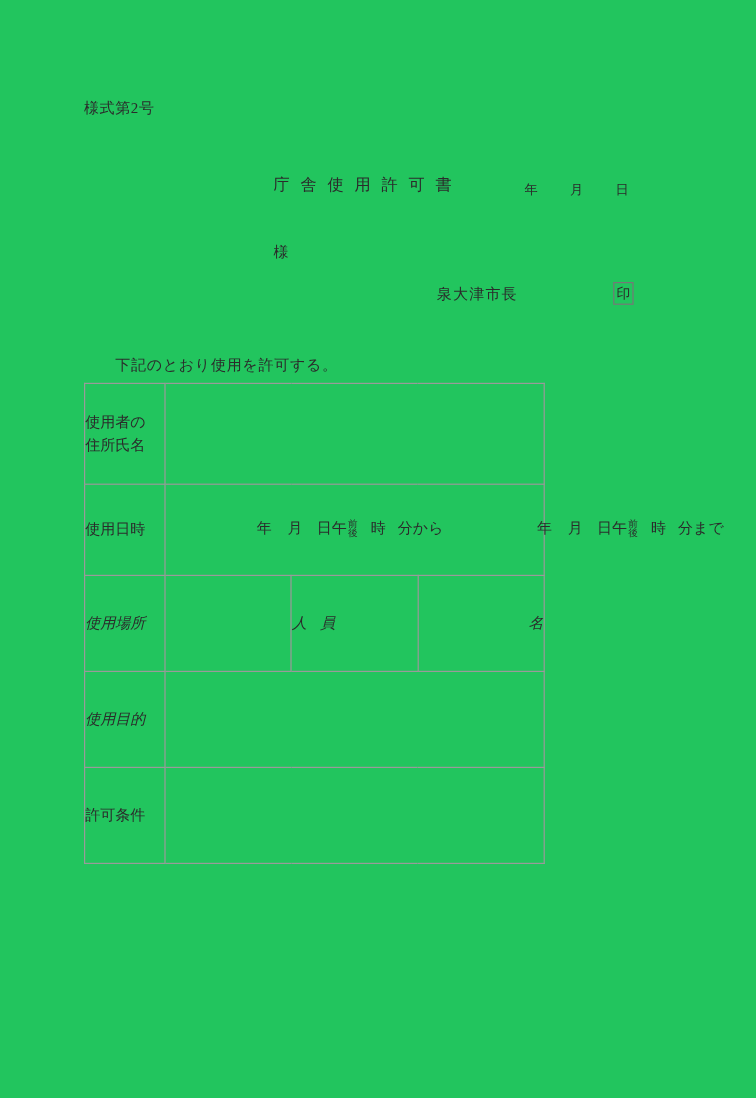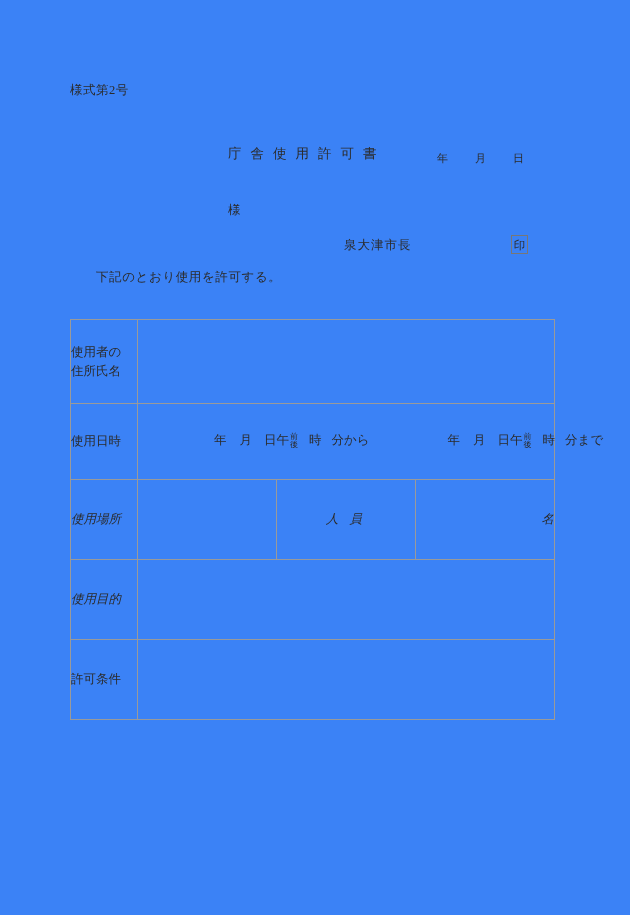--- a/index.html
+++ b/index.html
@@ -13,21 +13,21 @@
     height: 915px;
     position: relative;
     font-family: "Liberation Serif", "DejaVu Serif", serif;
     color: #2b2b2b;
     overflow: hidden;
   }
 
   .page {
     position: absolute;
     inset: 0;
-    background: #3b82f6;
+    background: #22c55e;
   }
 
   
   .form-no {
     position: absolute;
     left: 70px;
     top: 82px;
     font-size: 12.5px;
     letter-spacing: 0.5px;
     white-space: nowrap;
@@ -56,21 +56,21 @@
   .addressee {
     position: absolute;
     left: 228px;
     top: 202px;
     font-size: 12.5px;
     white-space: nowrap;
   }
 
   .issuer {
     position: absolute;
-    left: 344px;
+    left: 364px;
     top: 237px;
     font-size: 12.5px;
     letter-spacing: 1px;
     white-space: nowrap;
   }
 
   .seal-box {
     position: absolute;
     left: 511px;
     top: 235px;
@@ -79,32 +79,32 @@
     border: 1px solid #777;
     font-size: 11.5px;
     line-height: 19px;
     text-align: center;
     box-sizing: border-box;
   }
 
   .lead-text {
     position: absolute;
     left: 96px;
-    top: 269px;
+    top: 296px;
     font-size: 12.5px;
     letter-spacing: 0.6px;
     white-space: nowrap;
   }
 
   
   .form-table {
     position: absolute;
     left: 70px;
     top: 319px;
-    width: 485px;
+    width: 384px;
     border-collapse: collapse;
     table-layout: fixed;
   }
   .form-table td {
     border: 1px solid #9a9a9a;
     font-size: 12.5px;
     padding: 0;
     vertical-align: middle;
   }
 
@@ -145,21 +145,21 @@
     line-height: 1.02;
     font-size: 8px;
     margin: 0 1px;
     position: relative;
     top: -0.5px;
   }
 
   
   .people-lbl {
     width: 44px;
-    text-align: center;
+    text-align: left;
     letter-spacing: 4px;
     padding-left: 4px;
     white-space: nowrap;
   }
   .people-val {
     text-align: right;
     padding-right: 36px;
   }
 </style>
 </head>

